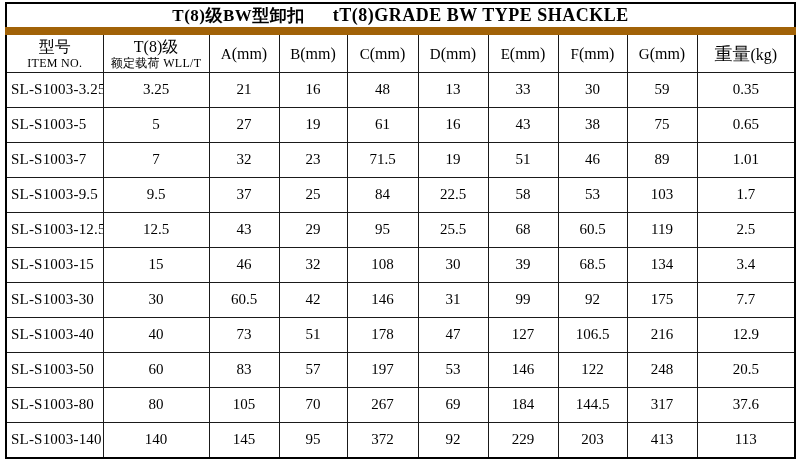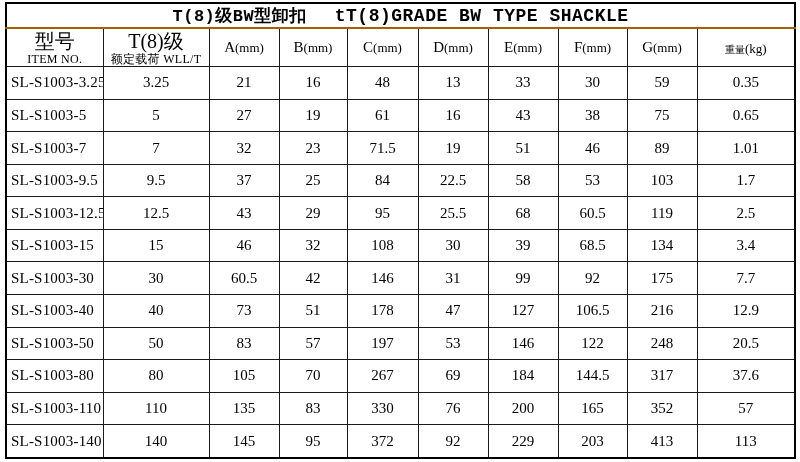--- a/index.html
+++ b/index.html
@@ -30,31 +30,30 @@
     text-align: center;
     vertical-align: middle;
     font-weight: normal;
     white-space: nowrap;
     overflow: hidden;
   }
   tr.title-row th {
     height: 23px;
     font-size: 17px;
     font-weight: bold;
-    border-bottom: 2px solid #a16207;
+    border-bottom: 8px solid #a16207;
     letter-spacing: 0.5px;
-    font-family: Liberation Mono, monospace;
   }
   .title-en { margin-left: 28px; font-size: 18px; }
   tr.header-row th { height: 37px; }
-  .h-line1 { font-size: 20px; line-height: 1.2; }
+  .h-line1 { font-size: 16px; line-height: 1.2; }
   .h-line2 { font-size: 12px; line-height: 1.1; letter-spacing: 0.3px; }
   th.col-dim { font-size: 15px; }
-  th.col-dim .unit, th.col-weight .w-unit { font-size: 13px; }
-  th.col-weight .w-label { font-size: 10px; }
+  th.col-dim .unit, th.col-weight .w-unit { font-size: 16px; }
+  th.col-weight .w-label { font-size: 18px; }
   tbody td { height: 26.3px; font-size: 15px; }
   td.item-cell {
     text-align: left;
     padding-left: 4px;
     font-size: 15px;
     letter-spacing: 0.2px;
   }
 </style>
 </head>
 <body>
@@ -192,21 +191,21 @@
           <td>51</td>
           <td>178</td>
           <td>47</td>
           <td>127</td>
           <td>106.5</td>
           <td>216</td>
           <td>12.9</td>
         </tr>
         <tr>
           <td class="item-cell">SL-S1003-50</td>
-          <td>50</td>
+          <td>60</td>
           <td>83</td>
           <td>57</td>
           <td>197</td>
           <td>53</td>
           <td>146</td>
           <td>122</td>
           <td>248</td>
           <td>20.5</td>
         </tr>
         <tr>
@@ -215,32 +214,20 @@
           <td>105</td>
           <td>70</td>
           <td>267</td>
           <td>69</td>
           <td>184</td>
           <td>144.5</td>
           <td>317</td>
           <td>37.6</td>
         </tr>
         <tr>
-          <td class="item-cell">SL-S1003-110</td>
-          <td>110</td>
-          <td>135</td>
-          <td>83</td>
-          <td>330</td>
-          <td>76</td>
-          <td>200</td>
-          <td>165</td>
-          <td>352</td>
-          <td>57</td>
-        </tr>
-        <tr>
           <td class="item-cell">SL-S1003-140</td>
           <td>140</td>
           <td>145</td>
           <td>95</td>
           <td>372</td>
           <td>92</td>
           <td>229</td>
           <td>203</td>
           <td>413</td>
           <td>113</td>

